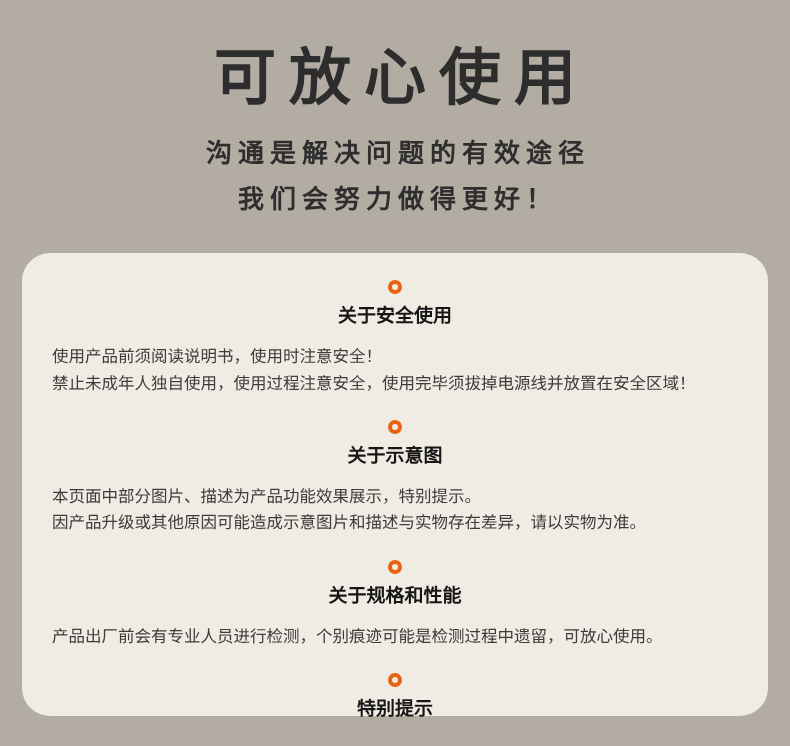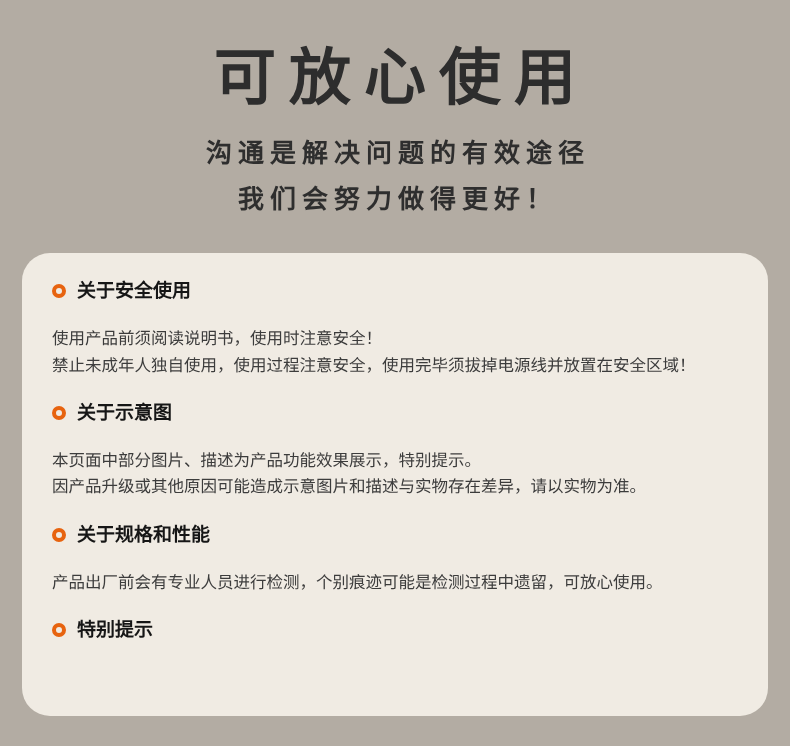--- a/index.html
+++ b/index.html
@@ -48,36 +48,37 @@
     height: 463px;
     background: #f0ebe3;
     border-radius: 28px;
     padding: 27px 30px 0 30px;
   }
   .section { margin-bottom: 24px; }
   .heading-row {
     display: flex;
     align-items: center;
     gap: 11px;
+    flex-direction: column;
   }
   .ring {
     flex: 0 0 auto;
     width: 14px;
     height: 14px;
     border: 4px solid #e7630f;
     border-radius: 50%;
     display: inline-block;
   }
   .heading {
     font-size: 19px;
     font-weight: 700;
     color: #161616;
     line-height: 1.15;
   }
-  .section-lines { margin-top: 23px; }
+  .section-lines { margin-top: 16px; }
   .line {
     font-size: 16.5px;
     line-height: 26.5px;
     color: #3c3c3c;
     white-space: nowrap;
   }
 </style>
 </head>
 <body>
 

